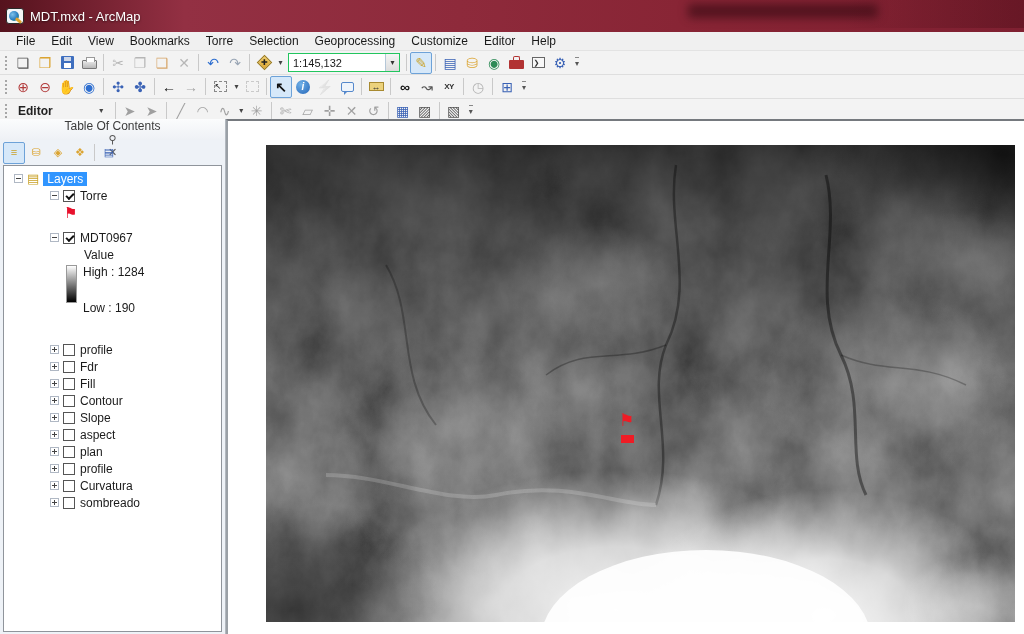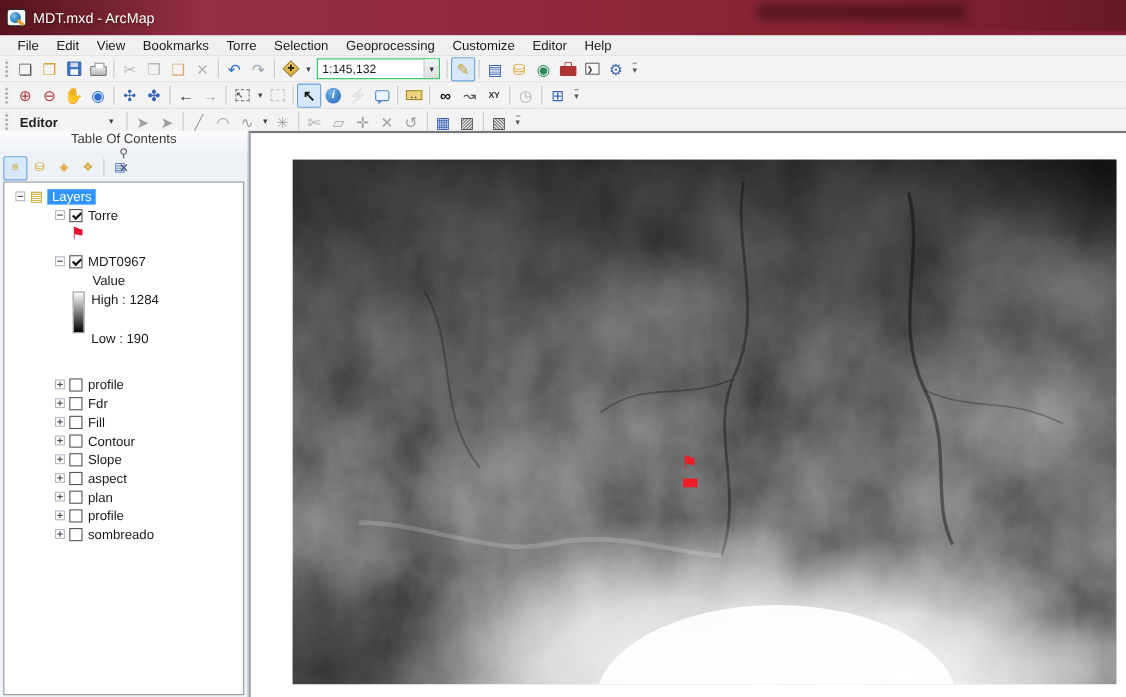--- a/index.html
+++ b/index.html
@@ -447,20 +447,25 @@
       </div>
       <div class="trow ind2">
         <span class="exp plus"></span>
         <span class="cb"></span>
         <span>plan</span>
       </div>
       <div class="trow ind2">
         <span class="exp plus"></span>
         <span class="cb"></span>
         <span>profile</span>
+      </div>
+      <div class="trow ind2">
+        <span class="exp plus"></span>
+        <span class="cb"></span>
+        <span>Curvatura</span>
       </div>
       <div class="trow ind2">
         <span class="exp plus"></span>
         <span class="cb"></span>
         <span>sombreado</span>
       </div>
     </div>
   </div>
 
   <div id="mapframe">

